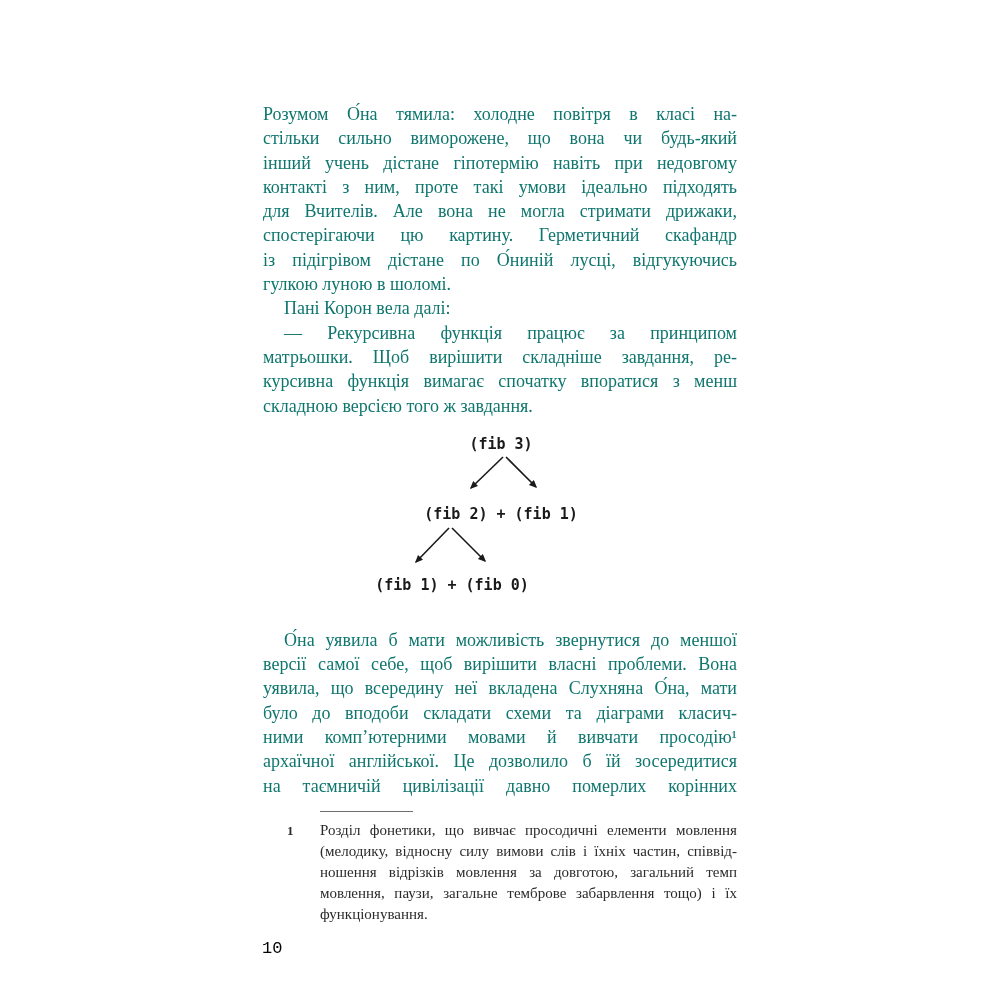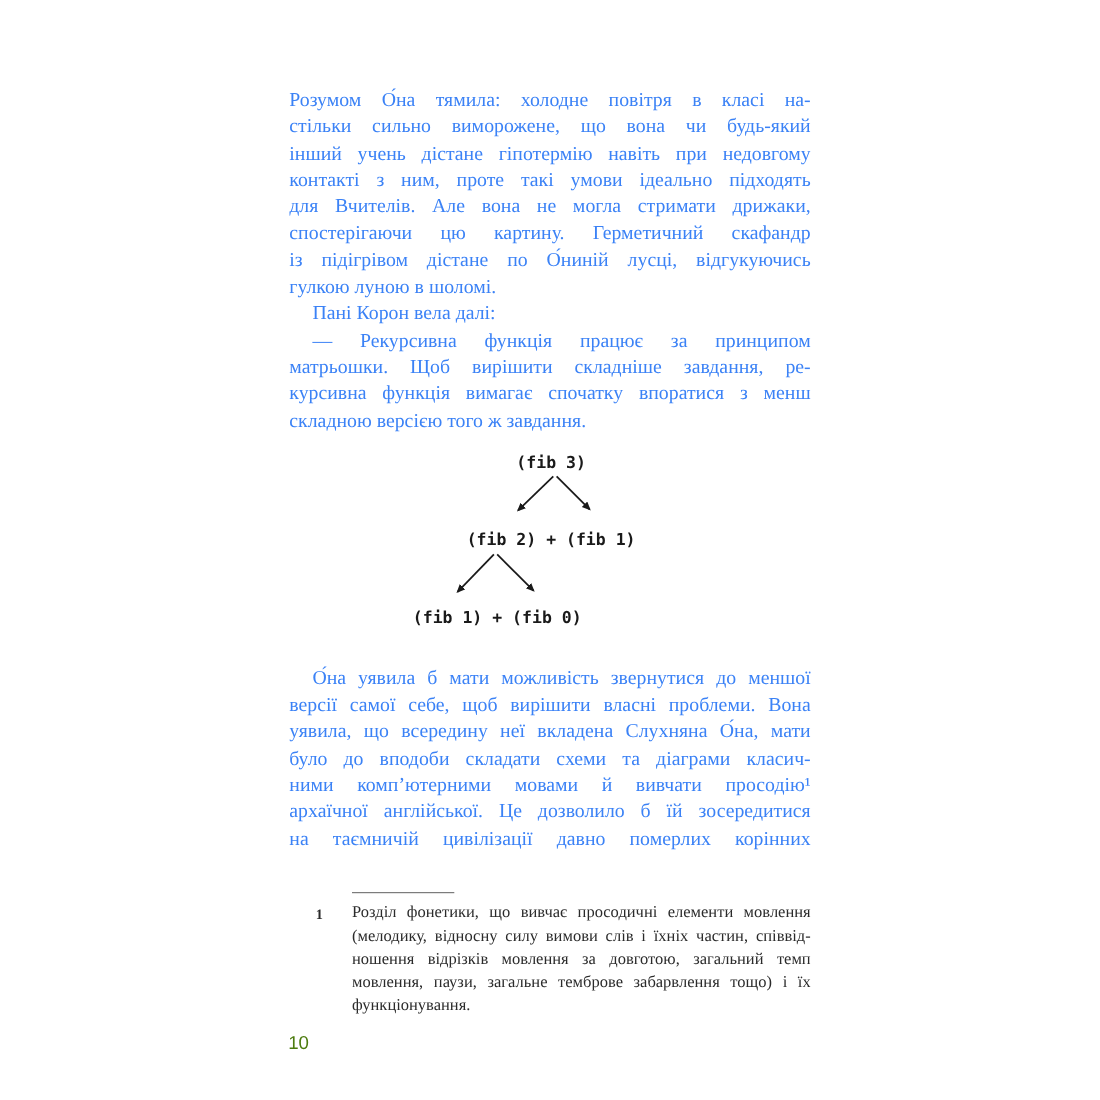--- a/index.html
+++ b/index.html
@@ -2,37 +2,37 @@
 <html><head>
 <meta charset="utf-8">
 <style>
   html,body{margin:0;padding:0;background:#ffffff;}
   .page{position:relative;width:1000px;height:1000px;background:#ffffff;overflow:hidden;
         font-family:"Liberation Serif",serif;color:#262626;}
   .running-header{position:absolute;left:267px;top:39px;
         font-family:"Liberation Sans",sans-serif;font-size:13px;color:#3c3c3c;
         letter-spacing:0.2px;white-space:nowrap;}
   .running-header .dot{display:inline-block;margin:0 7px;font-size:10px;vertical-align:1px;color:#2e2e2e;}
-  .body-text{position:absolute;left:263px;top:78px;width:474px;
-        font-family:"Liberation Serif",serif;font-size:18px;line-height:24.3px;color:#3b82f6;}
+  .body-text{position:absolute;left:263px;top:102px;width:474px;
+        font-family:"Liberation Serif",serif;font-size:18px;line-height:24.3px;color:#0f766e;}
   .para{margin:0;}
   .line{text-align:justify;text-align-last:justify;overflow:hidden;max-height:24.3px;}
   .line.last{text-align:right;text-align-last:left;}
   .line.indent{text-indent:21px;}
   .diagram{position:relative;width:474px;height:210px;}
   .diagram svg{position:absolute;left:0;top:0;}
   .diagram text{font-family:"DejaVu Sans Mono",monospace;font-weight:bold;font-size:15px;fill:#1a1a1a;}
   .footnote{position:absolute;left:263px;top:811px;width:474px;color:#2b2b2b;}
   .fn-rule{margin-left:57px;width:93px;height:0;border-top:1.5px solid #6e6e6e;}
   .fn-row{position:relative;padding-top:8px;}
   .fn-marker{position:absolute;left:24px;top:8px;font-size:13px;line-height:21px;font-weight:bold;color:#2b2b2b;}
   .fn-text{margin-left:57px;width:417px;font-size:15px;line-height:21px;}
   .fn-text .line{max-height:21px;}
   .page-number{position:absolute;left:262px;top:939px;
-        font-family:Liberation Sans, sans-serif;font-size:17px;color:#4d7c0f;}
+        font-family:Liberation Mono, monospace;font-size:17px;color:#000000;}
 </style>
 </head>
 <body>
 
 <div class="page">
 
 
   <div class="body-text">
 
     <div id="paras-top">

